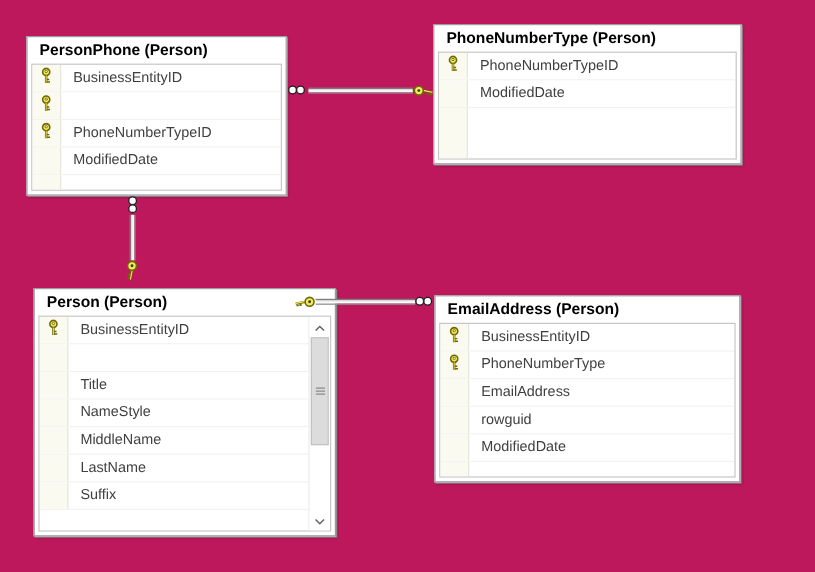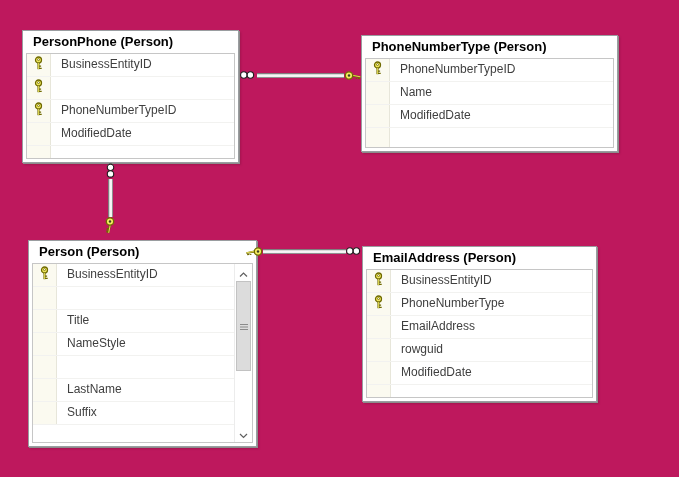--- a/index.html
+++ b/index.html
@@ -81,50 +81,46 @@
       <div class="row">
         <span class="keycell"></span>
         <span class="collabel">ModifiedDate</span>
       </div>
       <div class="row filler">
         <span class="keycell"></span>
       </div>
     </div>
   </div>
 
-  <div class="tbl" style="left:361px;top:35px;width:257px;height:117px;">
+  <div class="tbl" style="left:361px;top:20px;width:257px;height:117px;">
     <div class="tbl-title">PhoneNumberType (Person)</div>
     <div class="tbl-grid">
       <div class="row">
         <span class="keycell">
           <span><svg width="12" height="14" viewBox="0 0 12 14">
                 <circle cx="5.5" cy="4" r="3" fill="#f3ea5f" stroke="#6f6a00" stroke-width="1.3"></circle>
                 <circle cx="5.5" cy="3.6" r="1" fill="#fff" stroke="#6f6a00" stroke-width="0.8"></circle>
                 <path d="M5.5 7 V13.2" stroke="#6f6a00" stroke-width="2.1"></path>
                 <path d="M5.5 7 V13" stroke="#f3ea5f" stroke-width="0.8"></path>
                 <path d="M6 10.2 h2.1 M6 12.3 h2.7" stroke="#6f6a00" stroke-width="1.2"></path>
               </svg></span>
         </span>
         <span class="collabel">PhoneNumberTypeID</span>
       </div>
       <div class="row">
         <span class="keycell"></span>
-        <span class="collabel">Name</span>
-      </div>
-      <div class="row">
-        <span class="keycell"></span>
         <span class="collabel">ModifiedDate</span>
       </div>
       <div class="row filler">
         <span class="keycell"></span>
       </div>
     </div>
   </div>
 
-  <div class="tbl" style="left:28px;top:240px;width:229px;height:207px;">
+  <div class="tbl" style="left:28px;top:240px;width:252px;height:207px;">
     <div class="tbl-title">Person (Person)</div>
     <div class="tbl-grid has-scrollbar">
       <div class="row">
         <span class="keycell">
           <span><svg width="12" height="14" viewBox="0 0 12 14">
                 <circle cx="5.5" cy="4" r="3" fill="#f3ea5f" stroke="#6f6a00" stroke-width="1.3"></circle>
                 <circle cx="5.5" cy="3.6" r="1" fill="#fff" stroke="#6f6a00" stroke-width="0.8"></circle>
                 <path d="M5.5 7 V13.2" stroke="#6f6a00" stroke-width="2.1"></path>
                 <path d="M5.5 7 V13" stroke="#f3ea5f" stroke-width="0.8"></path>
                 <path d="M6 10.2 h2.1 M6 12.3 h2.7" stroke="#6f6a00" stroke-width="1.2"></path>
@@ -138,20 +134,21 @@
       <div class="row">
         <span class="keycell"></span>
         <span class="collabel">Title</span>
       </div>
       <div class="row">
         <span class="keycell"></span>
         <span class="collabel">NameStyle</span>
       </div>
       <div class="row">
         <span class="keycell"></span>
+        <span class="collabel">MiddleName</span>
       </div>
       <div class="row">
         <span class="keycell"></span>
         <span class="collabel">LastName</span>
       </div>
       <div class="row">
         <span class="keycell"></span>
         <span class="collabel">Suffix</span>
       </div>
       <div class="vscroll">
@@ -169,21 +166,21 @@
         </div>
         <div class="sbtn">
           <span><svg width="9" height="6" viewBox="0 0 9 6">
                 <path d="M1 1 L4.5 4.5 L8 1" fill="none" stroke="#606060" stroke-width="1.2"></path>
               </svg></span>
         </div>
       </div>
     </div>
   </div>
 
-  <div class="tbl" style="left:362px;top:246px;width:235px;height:156px;">
+  <div class="tbl" style="left:362px;top:246px;width:255px;height:156px;">
     <div class="tbl-title">EmailAddress (Person)</div>
     <div class="tbl-grid">
       <div class="row">
         <span class="keycell">
           <span><svg width="12" height="14" viewBox="0 0 12 14">
                 <circle cx="5.5" cy="4" r="3" fill="#f3ea5f" stroke="#6f6a00" stroke-width="1.3"></circle>
                 <circle cx="5.5" cy="3.6" r="1" fill="#fff" stroke="#6f6a00" stroke-width="0.8"></circle>
                 <path d="M5.5 7 V13.2" stroke="#6f6a00" stroke-width="2.1"></path>
                 <path d="M5.5 7 V13" stroke="#f3ea5f" stroke-width="0.8"></path>
                 <path d="M6 10.2 h2.1 M6 12.3 h2.7" stroke="#6f6a00" stroke-width="1.2"></path>

